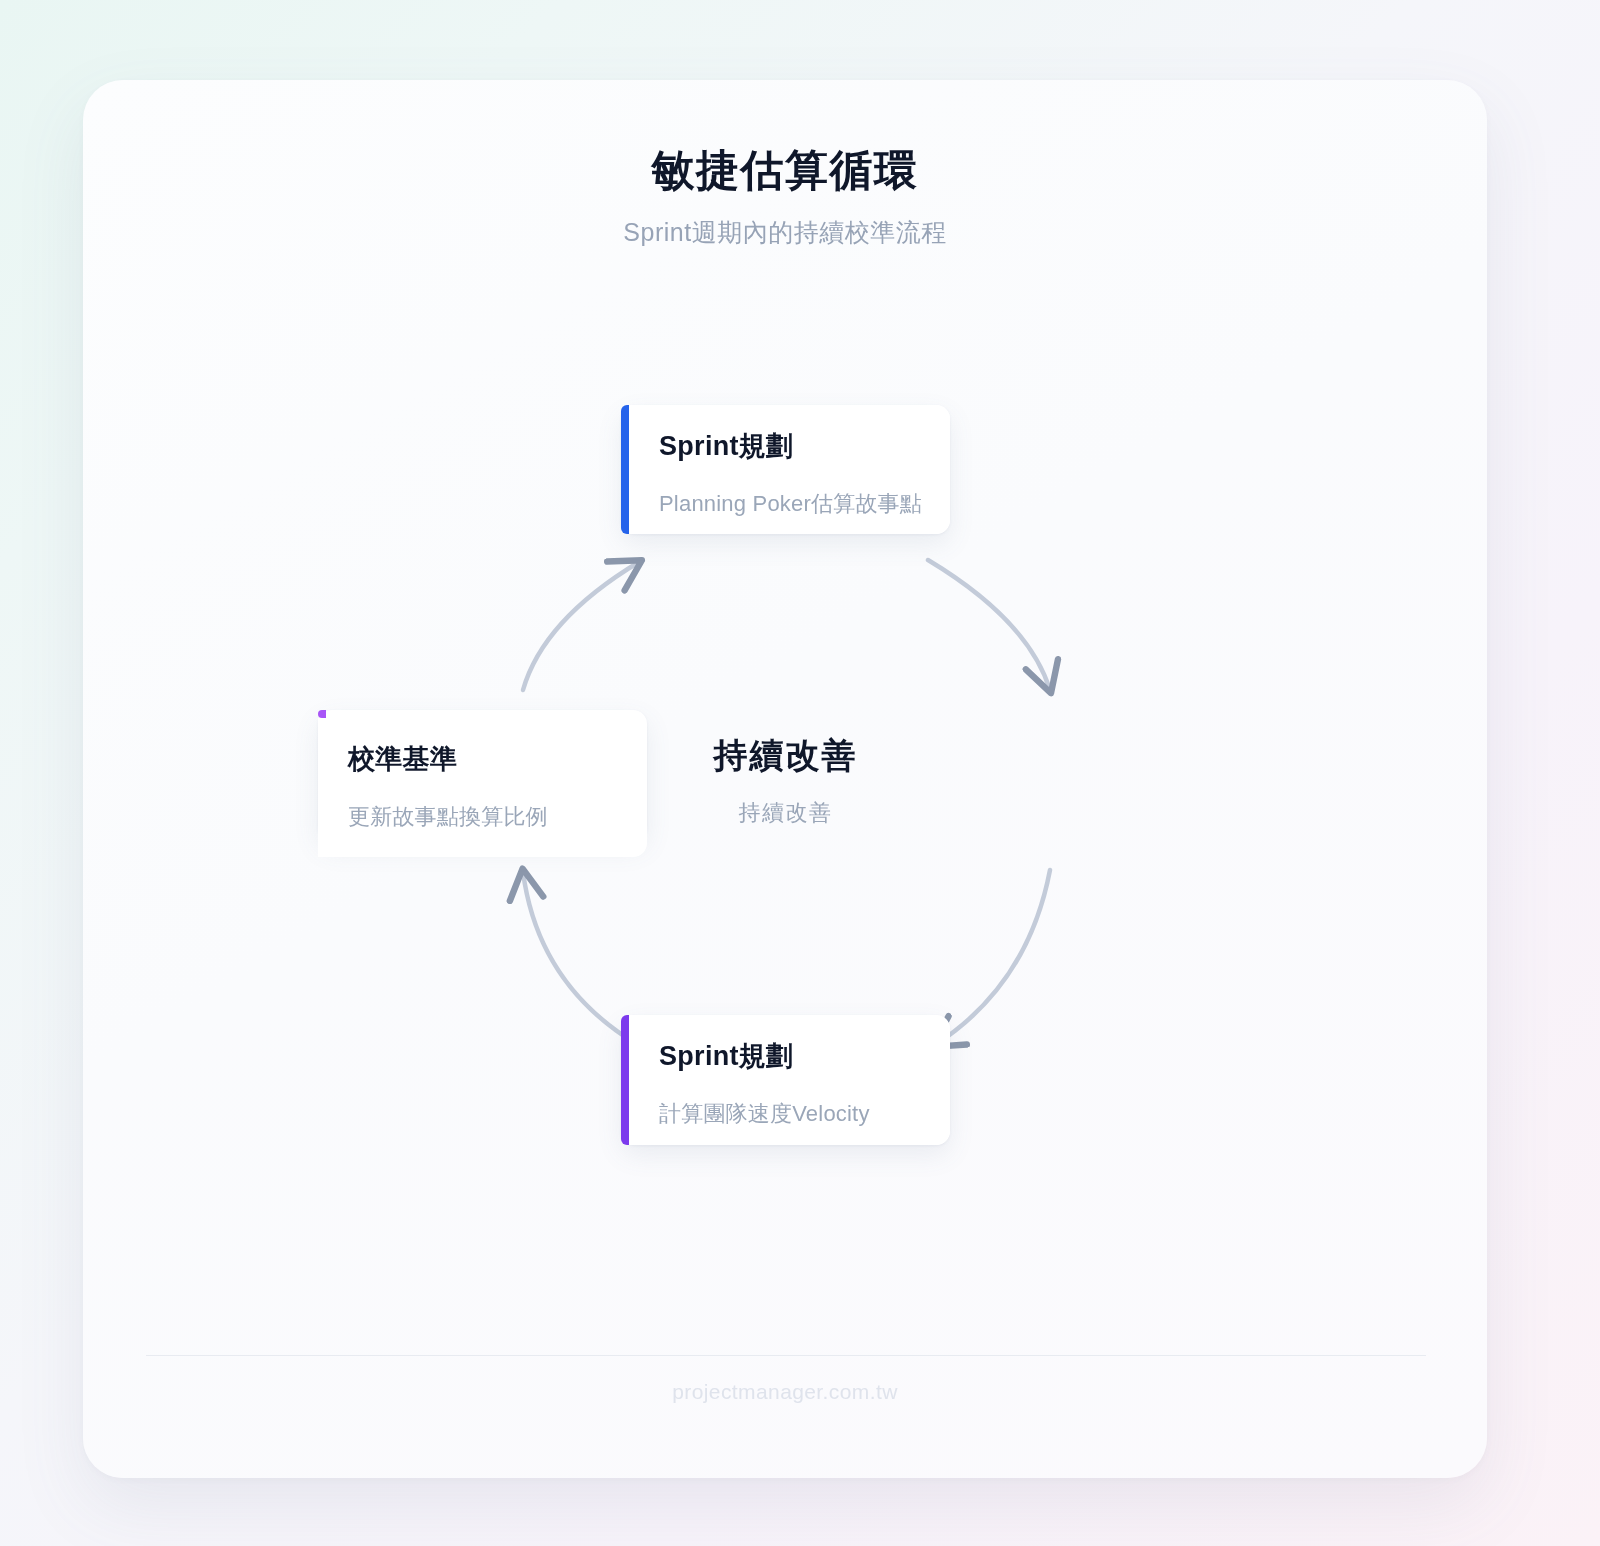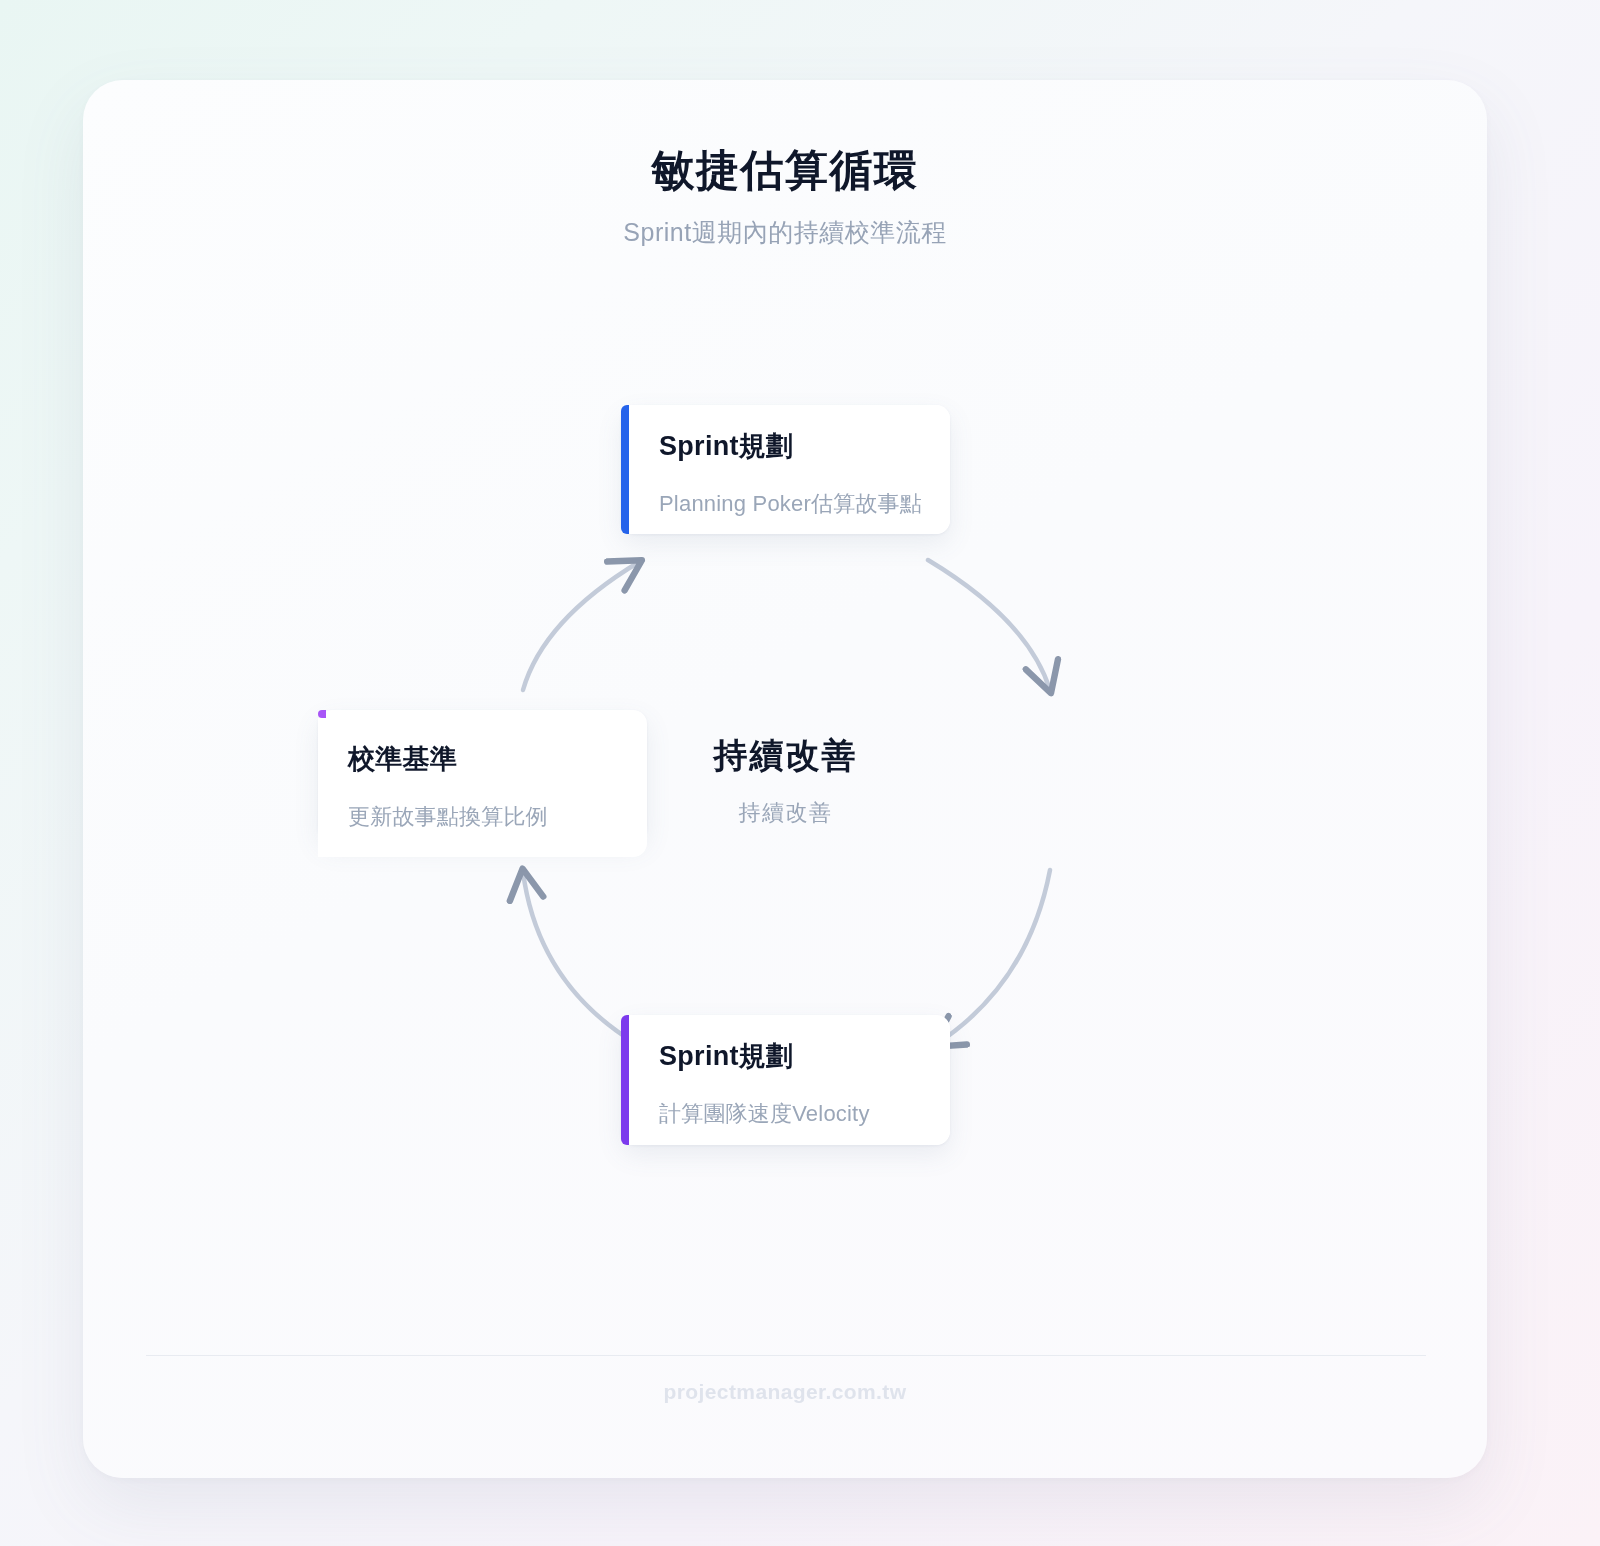--- a/index.html
+++ b/index.html
@@ -156,21 +156,21 @@
   }
   .footer {
     position: absolute;
     left: 0;
     top: 1300px;
     width: 1404px;
     text-align: center;
   }
   .footer-text {
     font-size: 21px;
-    font-weight: 700;
+    font-weight: 400;
     color: #dfe3ec;
     letter-spacing: 0.4px;
   }
 </style>
 </head>
 <body>
 
 <div class="panel">
 
   <div class="header">

